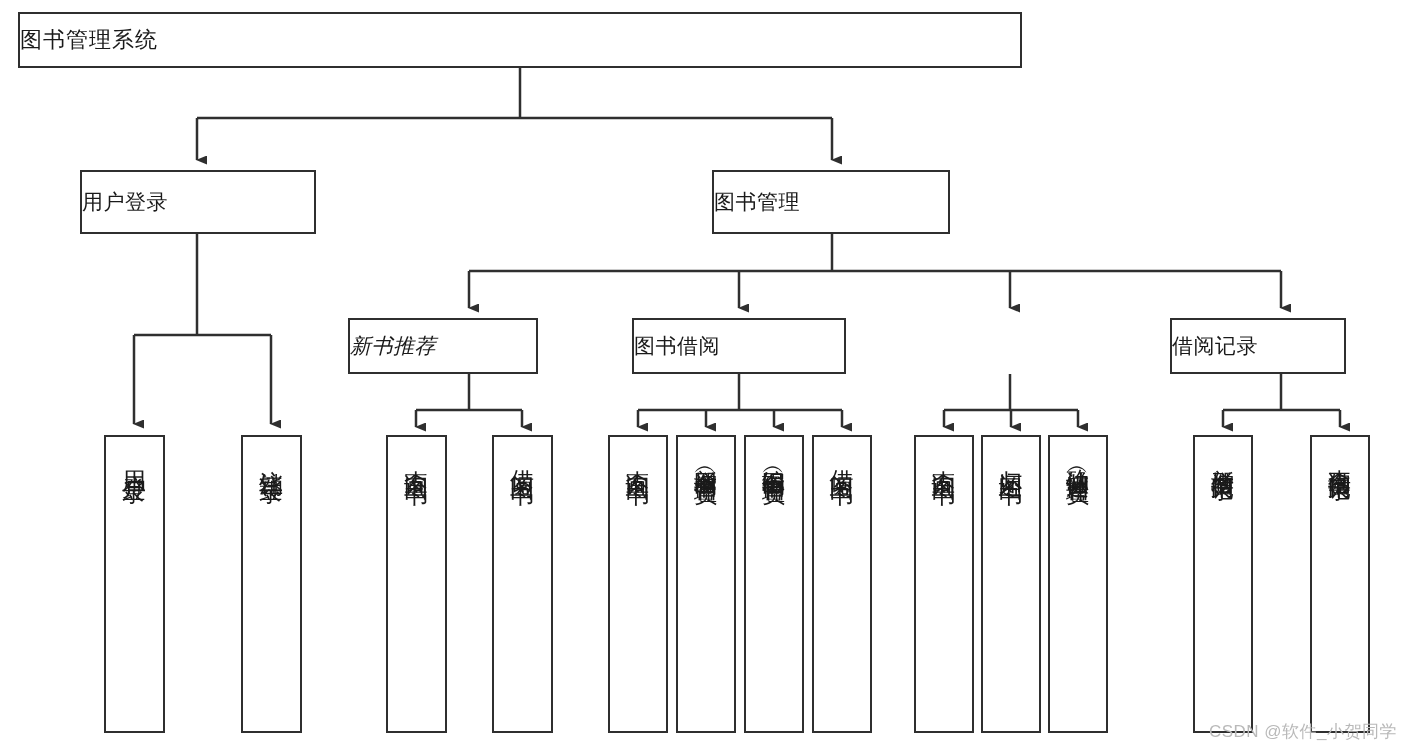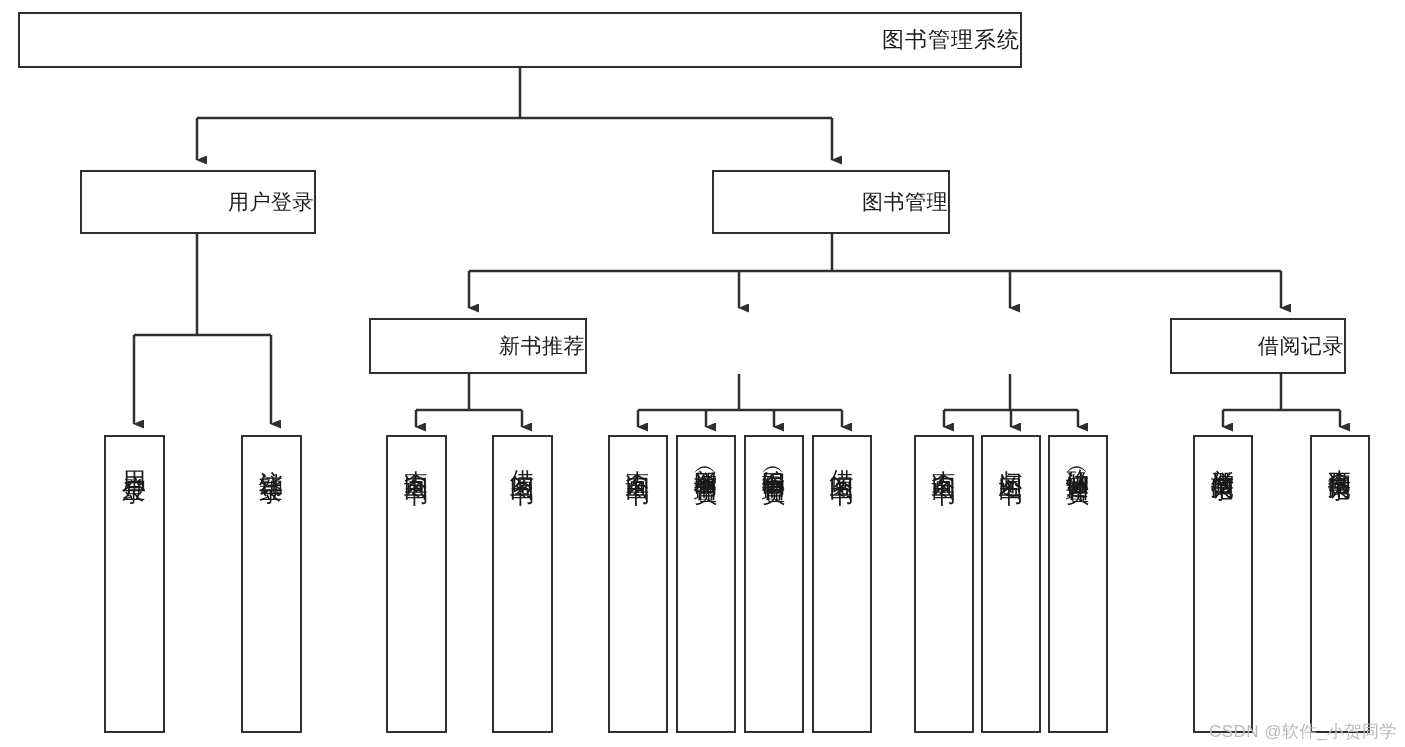--- a/index.html
+++ b/index.html
@@ -28,21 +28,21 @@
     height: 747px;
     pointer-events: none;
   }
   .node {
     position: absolute;
     box-sizing: border-box;
     border: 2px solid #2f2f2f;
     background: #ffffff;
     display: flex;
     align-items: center;
-    justify-content: flex-end;
+    justify-content: flex-start;
     color: #1a1a1a;
   }
   .node-label {
     display: block;
     text-align: center;
     line-height: 1.25;
     white-space: nowrap;
   }
   .node.horizontal .node-label {
     font-size: 21px;
@@ -140,24 +140,27 @@
   </div>
 
   <div class="node horizontal" style="left:80px; top:170px; width:236px; height:64px;">
     <span class="node-label">用户登录</span>
   </div>
 
   <div class="node horizontal" style="left:712px; top:170px; width:238px; height:64px;">
     <span class="node-label">图书管理</span>
   </div>
 
-  <div class="node horizontal" style="left:369px; top:318px; width:218px; height:56px;">
+  <div class="node horizontal" style="left:348px; top:318px; width:190px; height:56px;font-style:italic;">
     <span class="node-label">新书推荐</span>
   </div>
 
+  <div class="node horizontal" style="left:632px; top:318px; width:214px; height:56px;">
+    <span class="node-label">图书借阅</span>
+  </div>
 
 
   <div class="node horizontal" style="left:1170px; top:318px; width:176px; height:56px;">
     <span class="node-label">借阅记录</span>
   </div>
 
   <div class="node vertical" style="left:104px; top:435px; width:61px; height:298px;">
     <span class="node-label">用户登录</span>
   </div>
 

